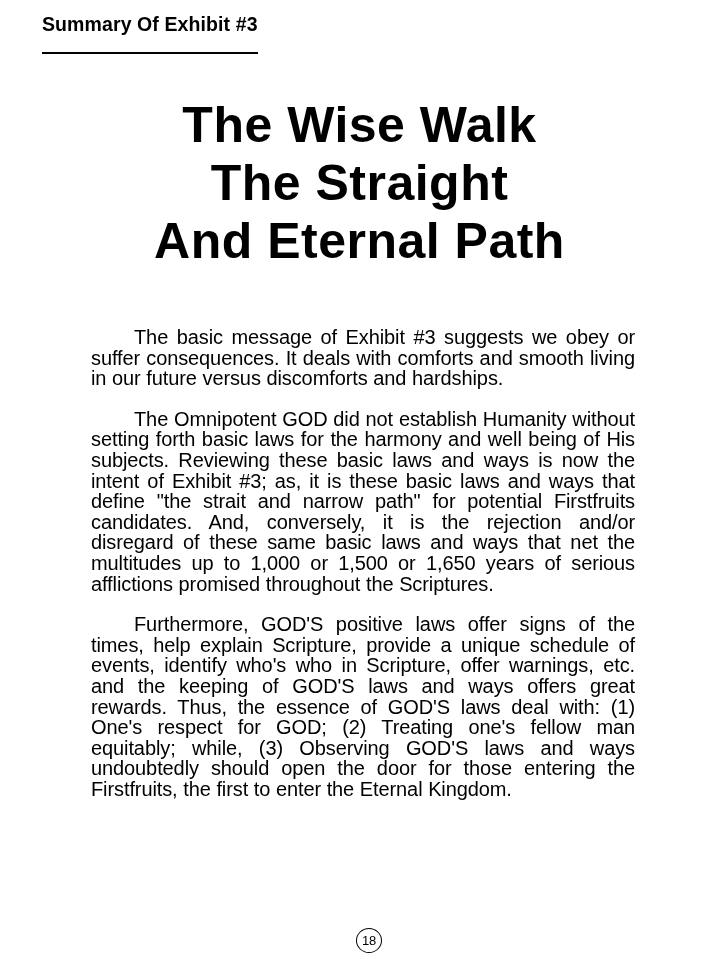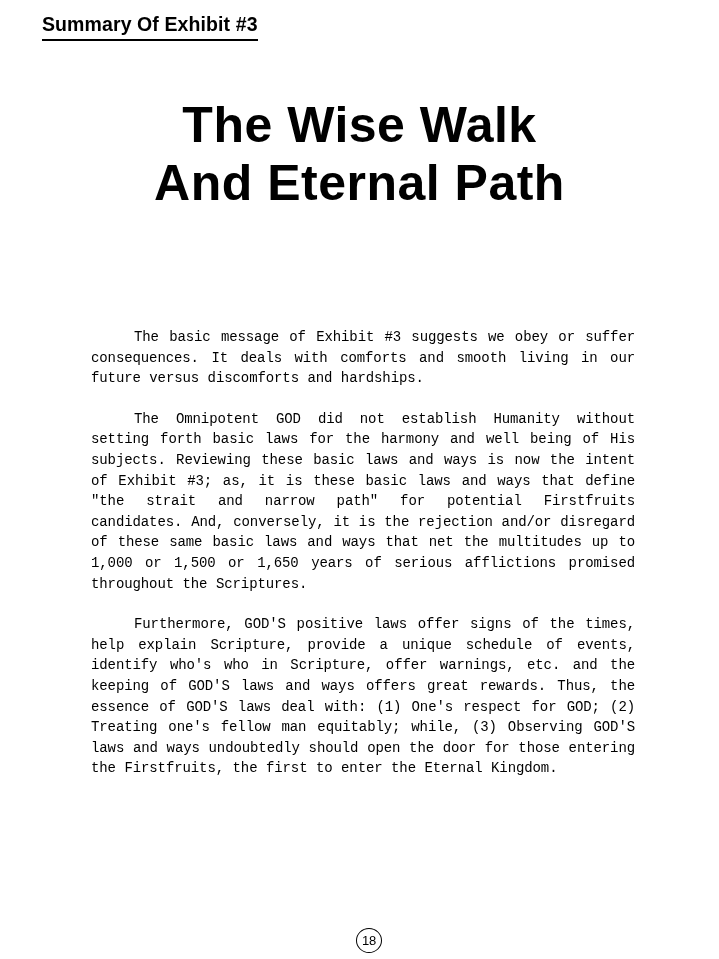--- a/index.html
+++ b/index.html
@@ -21,21 +21,21 @@
   .exhibit-header {
     position: absolute;
     left: 42px;
     top: 13px;
     font-family: "Liberation Sans", sans-serif;
     font-weight: bold;
     font-size: 19.5px;
     letter-spacing: 0.1px;
     line-height: 1.15;
     white-space: nowrap;
-    padding-bottom: 4px;
+    padding-bottom: 17px;
     border-bottom: 2px solid #000;
     display: inline-block;
   }
 
   
   .doc-title {
     position: absolute;
     left: 0;
     top: 96px;
     width: 719px;
@@ -56,22 +56,22 @@
     position: absolute;
     left: 91px;
     top: 327px;
     width: 548px;
   }
   .body-copy p {
     margin: 0 4px 20px 0;
     text-align: justify;
     text-justify: inter-word;
     text-indent: 43px;
-    font-family: Liberation Mono, monospace;
-    font-size: 14px;
+    font-family: Liberation Sans, sans-serif;
+    font-size: 20px;
     line-height: 20.6px;
     letter-spacing: -0.1px;
     word-spacing: 0.2px;
   }
   .body-copy p:last-child { margin-bottom: 0; }
 
   
   .page-number {
     position: absolute;
     left: 356px;
@@ -92,20 +92,21 @@
 </style>
 </head>
 <body>
 
 <div class="page">
 
   <div class="exhibit-header">Summary Of Exhibit #3</div>
 
   <div class="doc-title">
     <span class="tline">The Wise Walk</span>
+    <span class="tline">The Straight</span>
     <span class="tline">And Eternal Path</span>
   </div>
 
   <div class="body-copy">
     <p>The basic message of Exhibit #3 suggests we obey or suffer consequences.  It deals with comforts and smooth living in our future versus discomforts and hardships.</p>
     <p>The Omnipotent GOD did not establish Humanity without setting forth basic laws for the harmony and well being of His subjects.  Reviewing these basic laws and ways is now the intent of Exhibit #3; as, it is these basic laws and ways that define "the strait and narrow path" for potential Firstfruits candidates.  And, conversely, it is the rejection and/or disregard of these same basic laws and ways that net the multitudes up to 1,000 or 1,500 or 1,650 years of serious afflictions promised throughout the Scriptures.</p>
     <p>Furthermore, GOD'S positive laws offer signs of the times, help explain Scripture, provide a unique schedule of events, identify who's who in Scripture, offer warnings, etc. and the keeping of GOD'S laws and ways offers great rewards.  Thus, the essence of GOD'S laws deal with: (1) One's respect for GOD; (2) Treating one's fellow man equitably; while, (3) Observing GOD'S laws and ways undoubtedly should open the door for those entering the Firstfruits, the first to enter the Eternal Kingdom.</p>
   </div>
 
   <div class="page-number">18</div>

